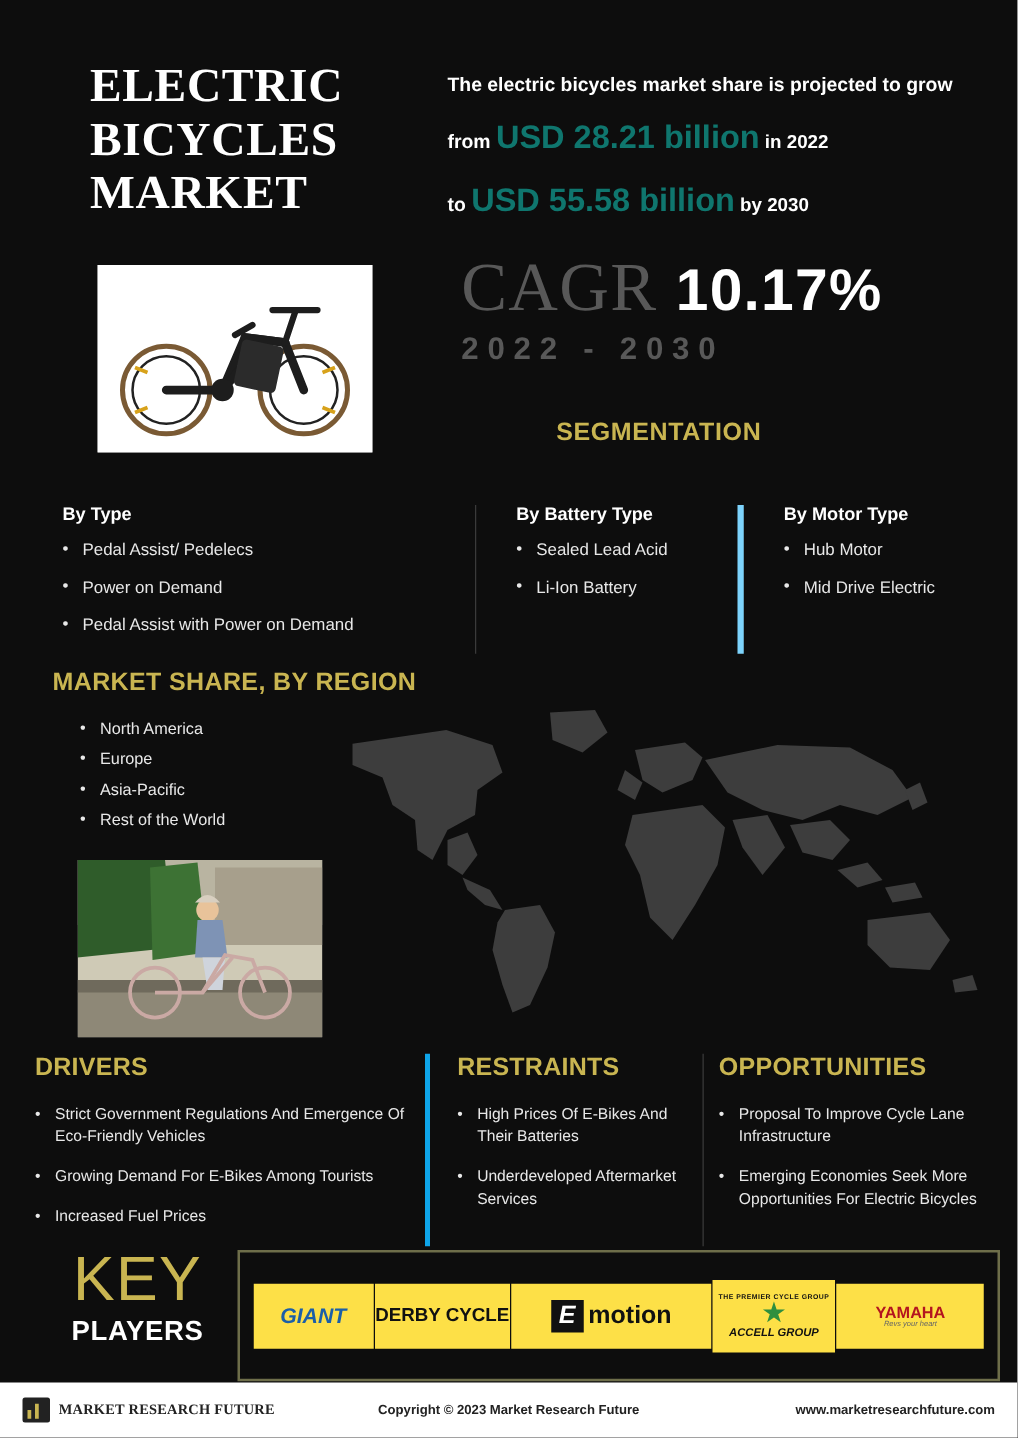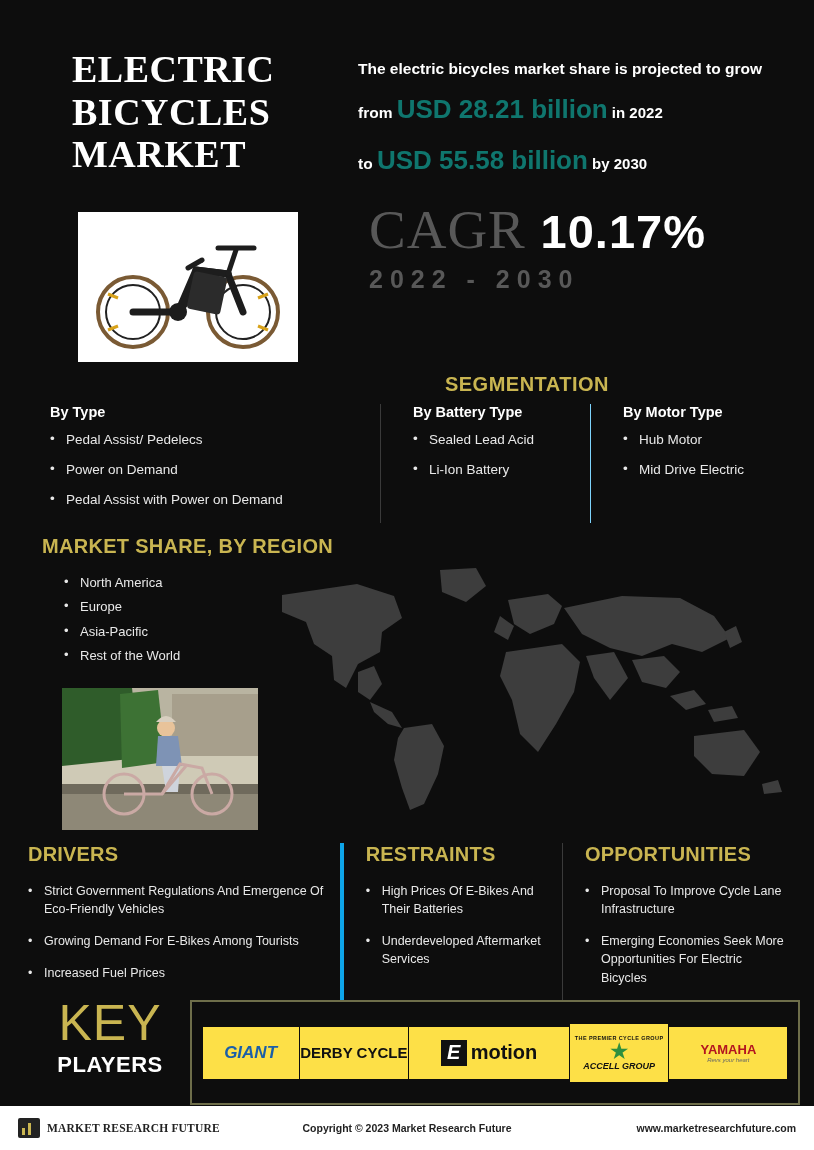--- a/index.html
+++ b/index.html
@@ -59,38 +59,38 @@
   .cagr-main .pct { color: #ffffff; font-weight: bold; font-family: "Liberation Sans", sans-serif; font-size: 47px; }
   .cagr-years {
     margin-top: 8px;
     color: #585858;
     font-size: 25px;
     letter-spacing: 7px;
     font-weight: bold;
   }
 
   .segmentation-title {
-    position: absolute; left: 0; top: 373px; width: 814px;
+    position: absolute; left: 0; top: 335px; width: 814px;
     text-align: center;
     color: #c9b551;
     font-size: 20px;
     font-weight: bold;
     letter-spacing: 0.5px;
   }
   .segmentation-title span { padding-left: 240px; }
 
   
   .seg-row {
     position: absolute; left: 50px; top: 404px; width: 740px;
     display: flex;
   }
   .seg-col { padding-right: 14px; }
   .seg-col.c1 { width: 330px; }
   .seg-col.c2 { width: 210px; border-left: 1px solid #3a3a3a; padding-left: 32px; }
-  .seg-col.c3 { width: 200px; border-left: 1px solid #7dd3fc; padding-left: 32px; }
+  .seg-col.c3 { width: 200px; border-left: 5px solid #7dd3fc; padding-left: 32px; }
   .seg-head {
     color: #ffffff; font-size: 14.5px; font-weight: bold; margin-bottom: 12px;
   }
   .seg-list { list-style: none; }
   .seg-list li {
     color: #e8e8e8; font-size: 13.5px; line-height: 1.2;
     margin-bottom: 14px; position: relative; padding-left: 16px;
   }
   .seg-list li::before {
     content: "\2022"; position: absolute; left: 0; top: -1px; color: #e8e8e8;
@@ -121,21 +121,21 @@
   }
 
   
   .dro {
     position: absolute; left: 14px; top: 843px; width: 790px;
     display: flex;
   }
   .dro-col { padding: 0 14px; }
   .dro-col.d1 { width: 330px; }
   .dro-col.d2 { width: 225px; border-left: 4px solid #0ea5e9; padding-left: 22px; }
-  .dro-col.d3 { width: 245px; border-left: 1px solid #3a3a3a; padding-left: 22px; }
+  .dro-col.d3 { width: 245px; border-left: 1px solid #3a3a3a; padding-left: 12px; }
   .dro-head {
     color: #c9b551; font-size: 20px; font-weight: bold; margin-bottom: 16px;
     letter-spacing: 0.2px;
   }
   .dro-list { list-style: none; }
   .dro-list li {
     color: #e8e8e8; font-size: 12.5px; line-height: 1.45;
     margin-bottom: 14px; position: relative; padding-left: 16px;
   }
   .dro-list li::before {

